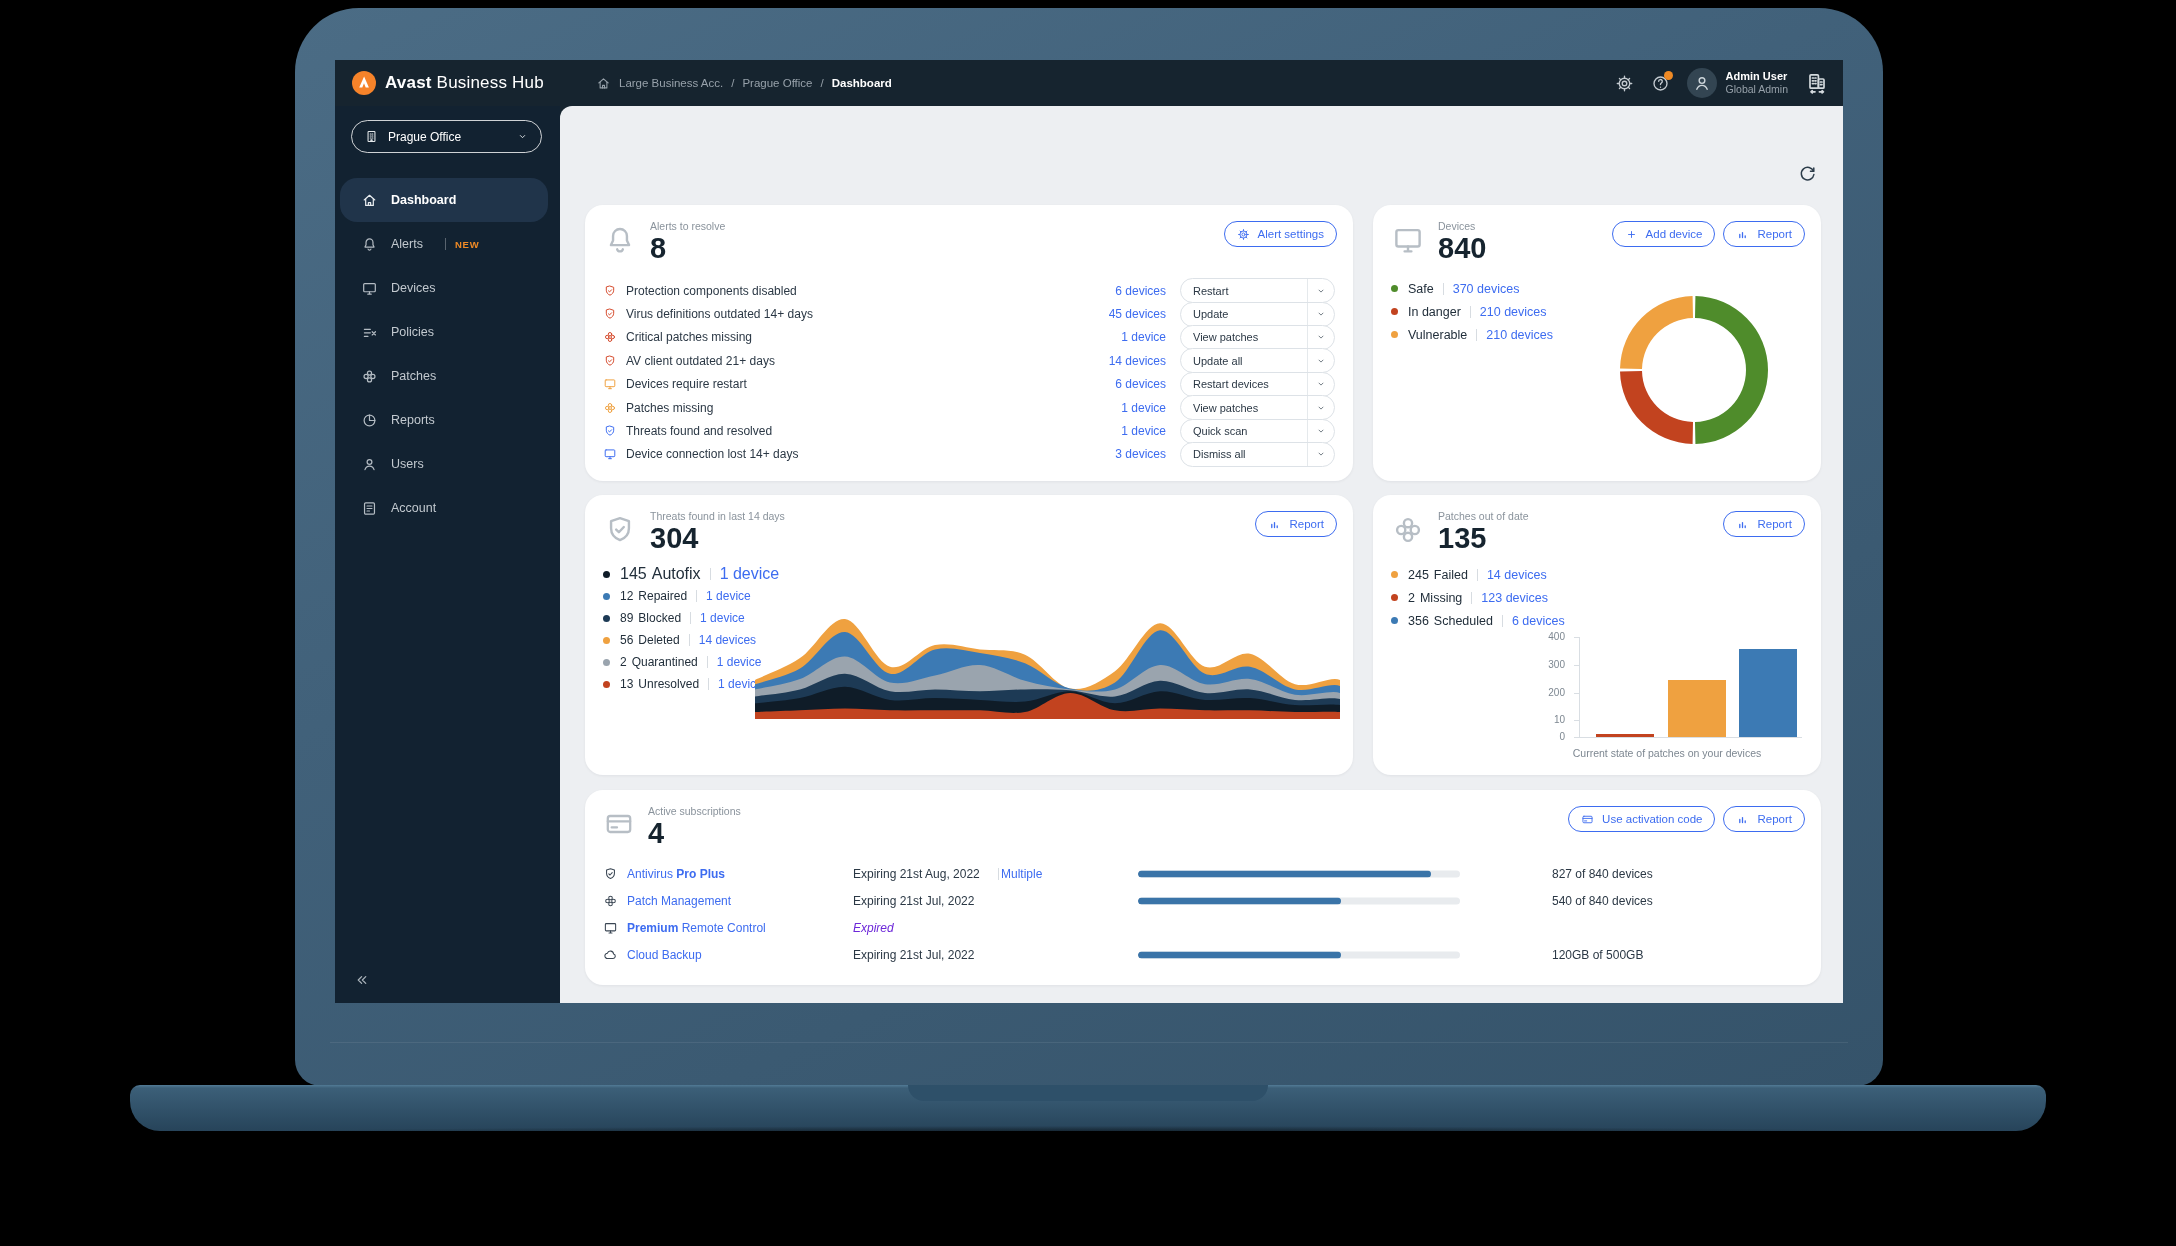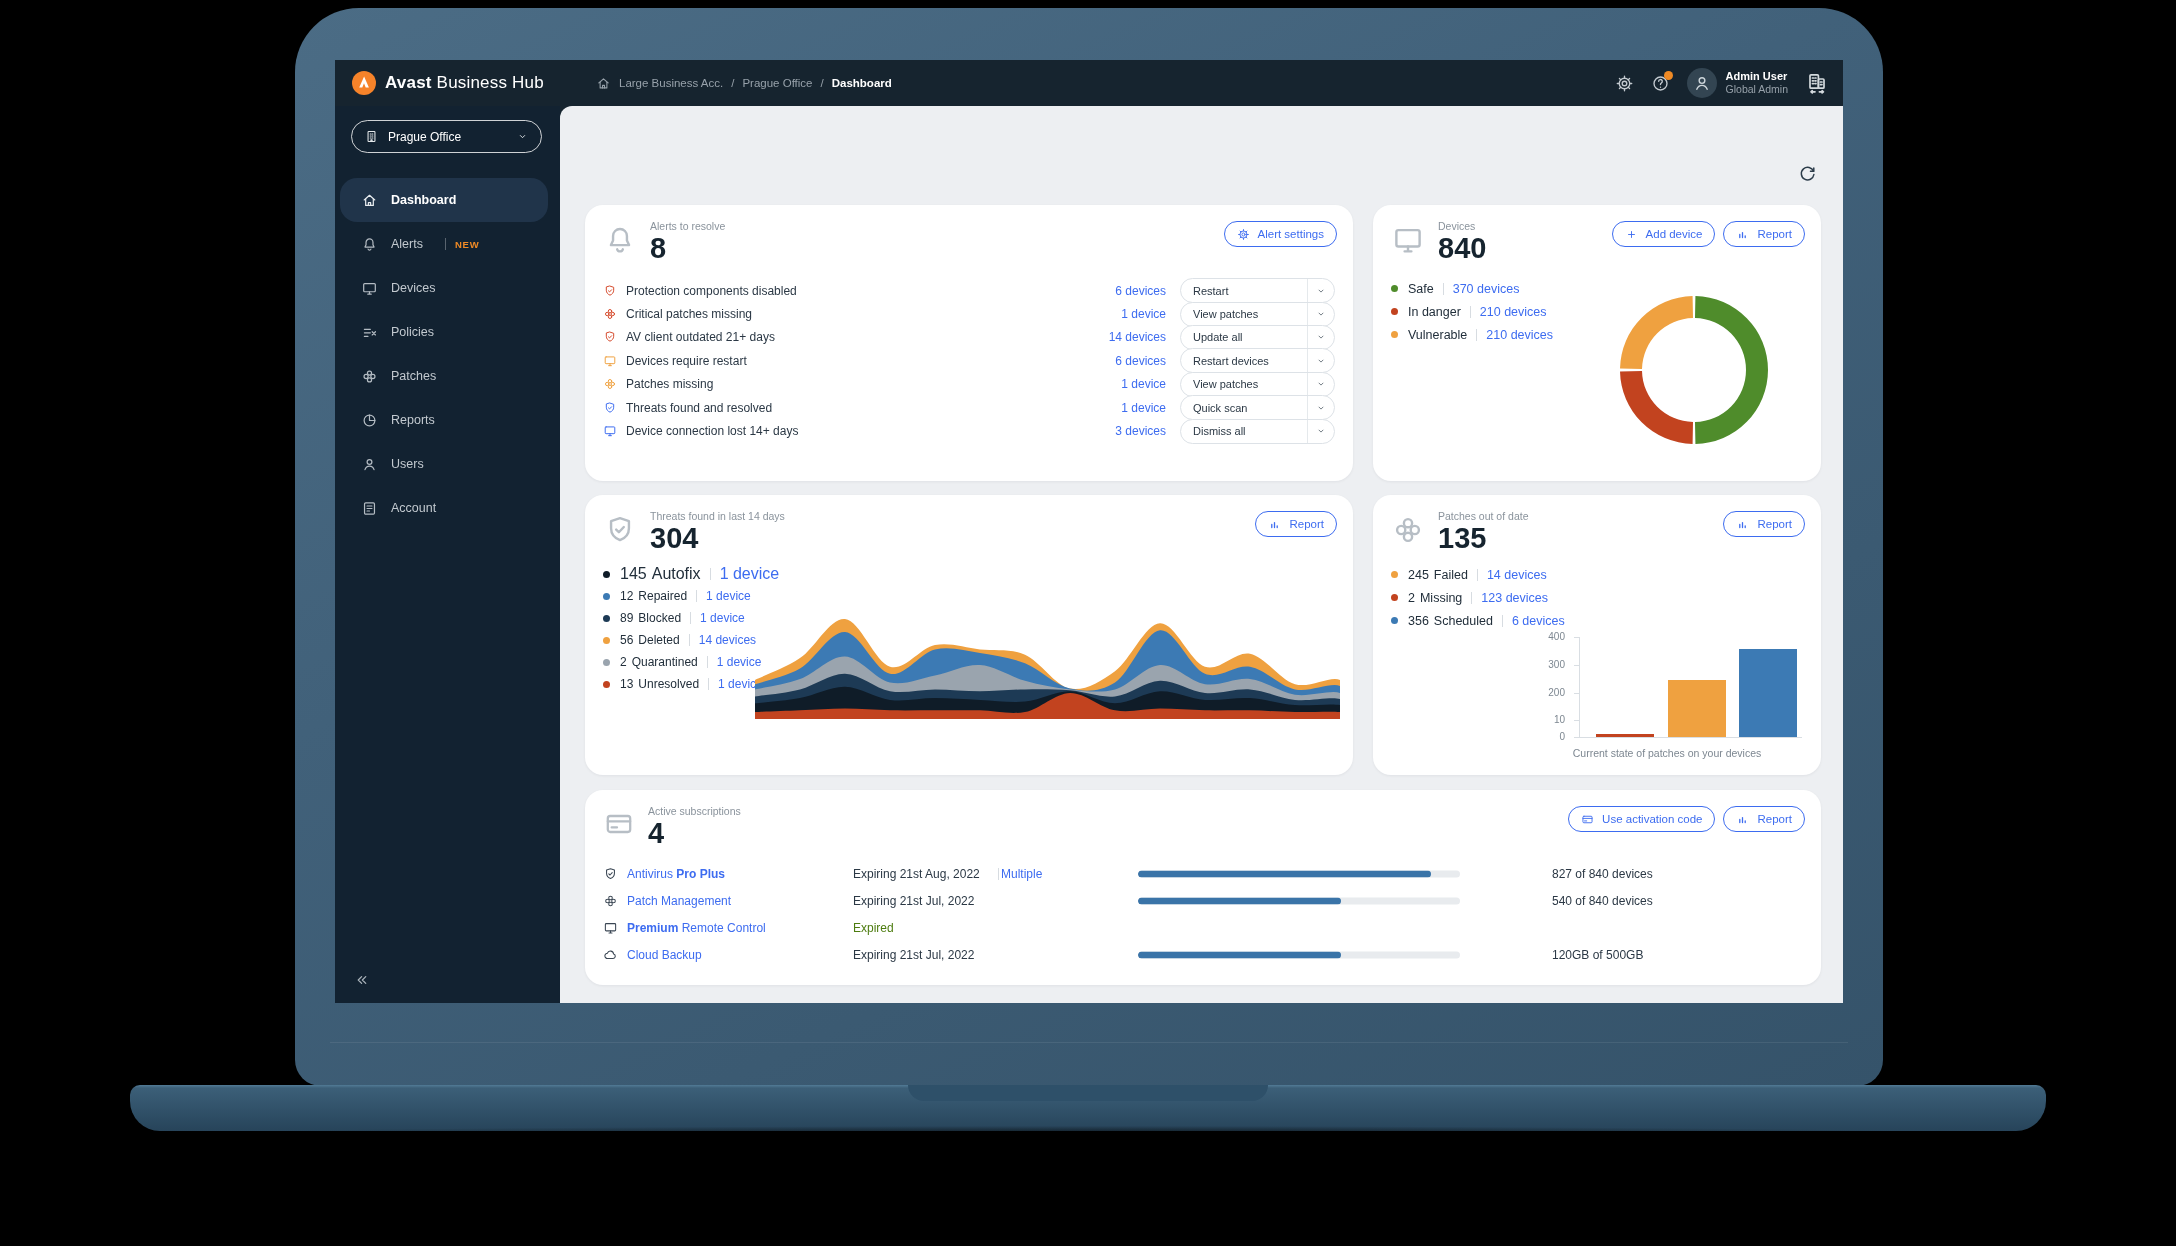--- a/index.html
+++ b/index.html
@@ -115,21 +115,21 @@
   .pbar-tick{position:absolute;width:5px;height:1px;background:#d9dee3;left:53px;}
   .pbar-caption{position:absolute;left:0;top:118px;width:100%;text-align:center;font-size:10.5px;color:#7d8791;}
 
   
   .sub-rows{position:absolute;left:18px;right:18px;top:70px;}
   .sub-row{position:relative;height:27px;}
   .sub-row>*{position:absolute;top:50%;transform:translateY(-50%);}
   .s-icon{left:0;width:15px;height:15px;color:#3b4754;}
   .s-name{left:24px;font-size:12px;color:#3d6cf0;cursor:pointer;}
   .s-expiry{left:250px;font-size:12px;color:#2b3845;}
-  .sub-row.expired .s-expiry{color:#4d7c0f;}
+  .sub-row.expired .s-expiry{color:#6d28d9;font-style:italic;}
   .s-extra-wrap{left:395px;display:flex;align-items:center;gap:2px;}
   .s-extra{font-size:12px;color:#3d6cf0;cursor:pointer;}
   .s-bar{left:535px;width:322px;height:7px;border-radius:4px;background:#e8ebee;overflow:hidden;}
   .s-fill{display:block;height:100%;background:#3a74a8;border-radius:4px;}
   .s-usage{left:949px;font-size:12px;color:#2b3845;}
 </style>
 </head>
 <body>
 
 <div class="lid"></div>
@@ -365,20 +365,41 @@
                 <svg viewBox="0 0 24 24" fill="none" stroke="currentColor" stroke-width="1.7" stroke-linecap="round" stroke-linejoin="round">
                   <path d="M8 10.2l4 4 4-4"></path>
                 </svg>
               </span>
             </span>
           </div>
         </div>
         <div class="alert-row">
           <span class="a-icon icon" style="color: rgb(213, 73, 42);">
             <svg viewBox="0 0 24 24" fill="none" stroke="currentColor" stroke-width="1.7" stroke-linecap="round" stroke-linejoin="round">
+              <path d="M12 3.6l6.3 2.1v5c0 4-2.6 7-6.3 8.4-3.7-1.4-6.3-4.4-6.3-8.4v-5z"></path>
+              <path d="M9.3 11.7l1.9 1.9 3.5-3.7"></path>
+            </svg>
+          </span>
+          <span class="a-label">Virus definitions outdated 14+ days</span>
+          <span class="a-spacer"></span>
+          <a class="devlink">45 devices</a>
+          <div class="dropdown">
+            <span class="dd-label">Update</span>
+            <span class="dd-chev">
+              <span class="icon" style="width:12px;height:12px;">
+                <svg viewBox="0 0 24 24" fill="none" stroke="currentColor" stroke-width="1.7" stroke-linecap="round" stroke-linejoin="round">
+                  <path d="M8 10.2l4 4 4-4"></path>
+                </svg>
+              </span>
+            </span>
+          </div>
+        </div>
+        <div class="alert-row">
+          <span class="a-icon icon" style="color: rgb(213, 73, 42);">
+            <svg viewBox="0 0 24 24" fill="none" stroke="currentColor" stroke-width="1.7" stroke-linecap="round" stroke-linejoin="round">
               <circle cx="12" cy="7.2" r="2.9"></circle>
               <circle cx="7.2" cy="12" r="2.9"></circle>
               <circle cx="16.8" cy="12" r="2.9"></circle>
               <circle cx="12" cy="16.8" r="2.9"></circle>
             </svg>
           </span>
           <span class="a-label">Critical patches missing</span>
           <span class="a-spacer"></span>
           <a class="devlink">1 device</a>
           <div class="dropdown">

